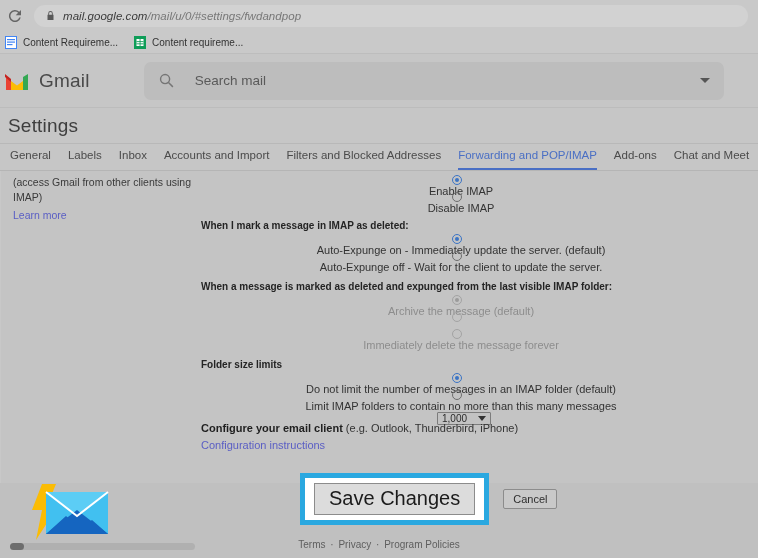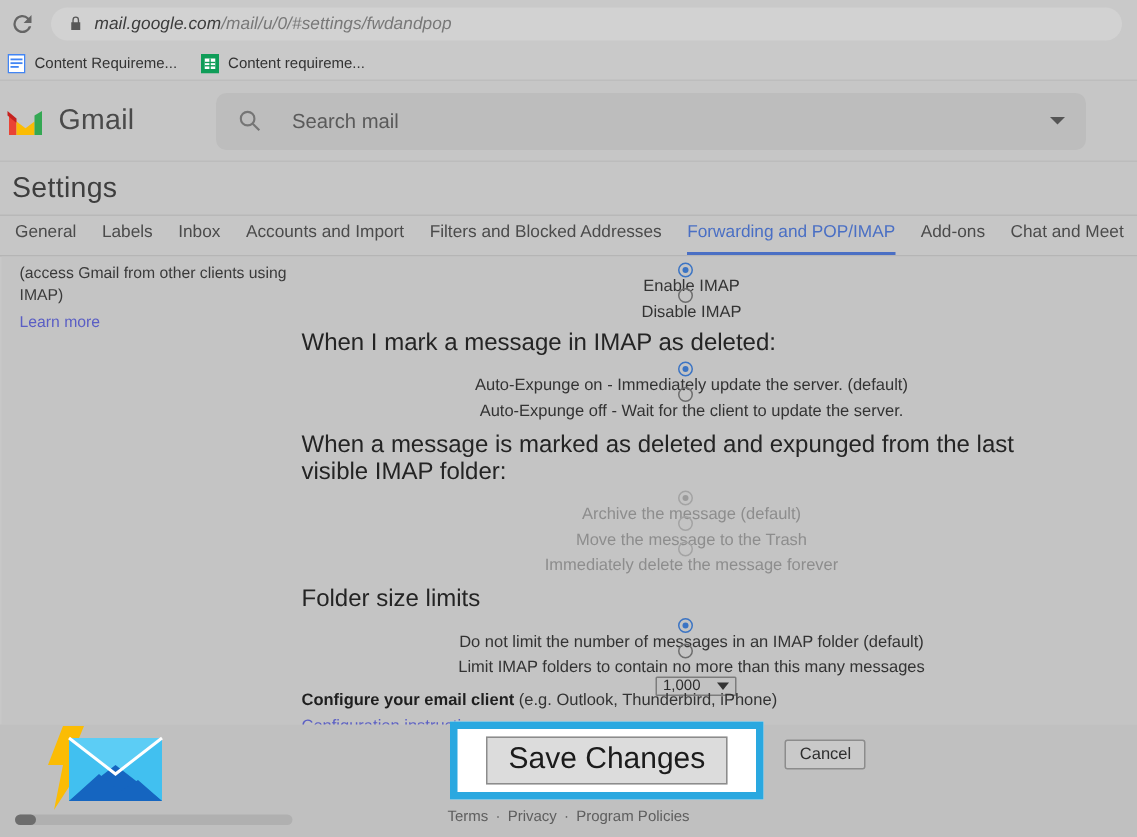--- a/index.html
+++ b/index.html
@@ -107,21 +107,21 @@
   .radio.checked::after {
     content: ""; position: absolute; left: 2px; top: 2px;
     width: 4px; height: 4px; border-radius: 50%; background: #3b74c4;
   }
   .radio.dis { border-color: #a3a3a3; }
   .radio.dis.checked { border-color: #a3a3a3; }
   .radio.dis.checked::after { background: #9b9b9b; }
   .rlabel { font-size: 11px; color: #333; white-space: nowrap; }
   .rlabel.dis { color: #8d8d8d; }
 
-  .group-title { font-size: 16px; color: #242424; font-weight: normal; margin-bottom: 3px; }
+  .group-title { font-size: 10px; color: #242424; font-weight: bold; margin-bottom: 3px; }
   .group { margin-bottom: 14px; }
 
   .inline-select {
     display: inline-flex; align-items: center; justify-content: space-between;
     margin-left: 6px; height: 15px; min-width: 54px; padding: 0 4px;
     border: 1px solid #7c7c7c; background: #c2c2c2; font-size: 10px; color: #2c2c2c;
     border-radius: 1px; vertical-align: middle;
   }
   .inline-select .sel-caret {
     width: 0; height: 0; margin-left: 8px;
@@ -133,21 +133,21 @@
   .cfg-line b { color: #1f1f1f; }
   .cfg-link { font-size: 11px; color: #5a5ec4; }
 
   
   .btn-row {
     position: absolute; left: 300px; top: 473px;
     display: flex; align-items: center;
   }
   .highlight-box {
     border: 5px solid #2aa8e0; background: #ffffff;
-    padding: 5px 19px; display: flex; align-items: center; margin-top: 8px;
+    padding: 5px 9px; display: flex; align-items: center;
   }
   .save-btn {
     border: 1px solid #8c8c8c; background: #dcdcdc;
     font-size: 20px; color: #1b1b1b; padding: 2px 14px 4px 14px;
     font-family: "Liberation Sans", sans-serif; line-height: 24px;
     white-space: nowrap;
   }
   .cancel-btn {
     margin-left: 14px; border: 1px solid #8c8c8c; background: #c9c9c9;
     font-size: 11px; color: #2e2e2e; padding: 2px 9px; border-radius: 2px;
@@ -286,21 +286,20 @@
       </div>
 
       <div class="group">
         <div class="group-title">When a message is marked as deleted and expunged from the last visible IMAP folder:</div>
         <div class="radio-line">
           <span class="radio dis checked"></span>
           <span class="rlabel dis">Archive the message (default)</span>
         </div>
         <div class="radio-line">
           <span class="radio dis"></span>
-          <span class="rlabel dis">Move the message to the Trash</span>
         </div>
         <div class="radio-line">
           <span class="radio dis"></span>
           <span class="rlabel dis">Immediately delete the message forever</span>
         </div>
       </div>
 
       <div class="group">
         <div class="group-title">Folder size limits</div>
         <div class="radio-line">

